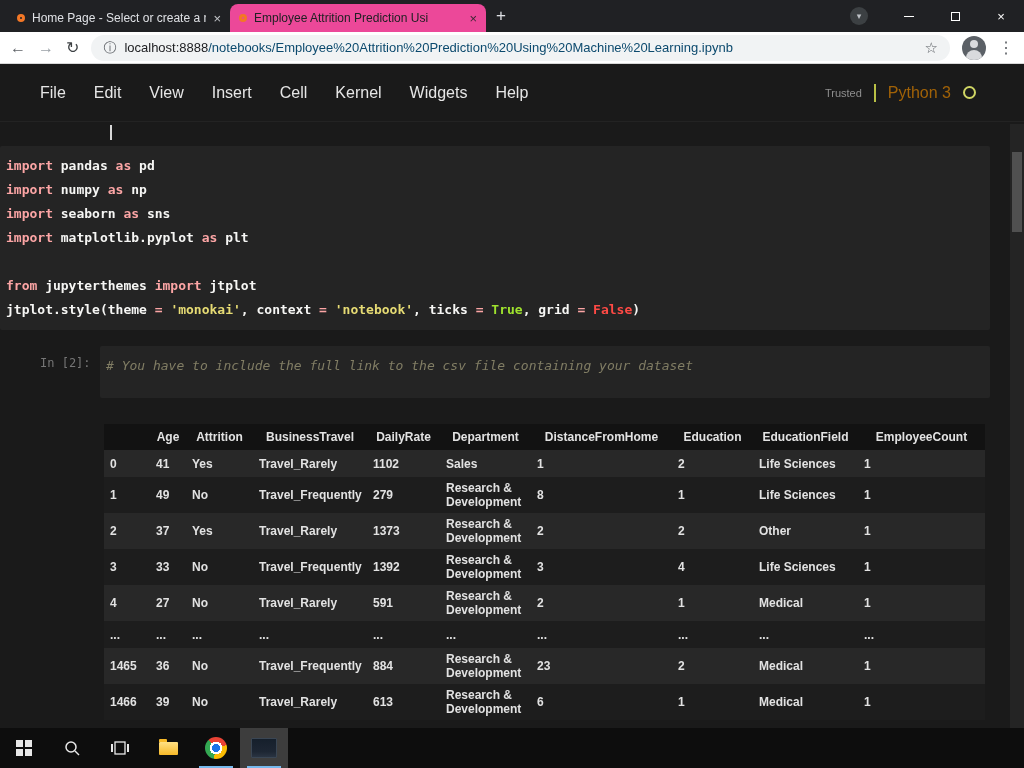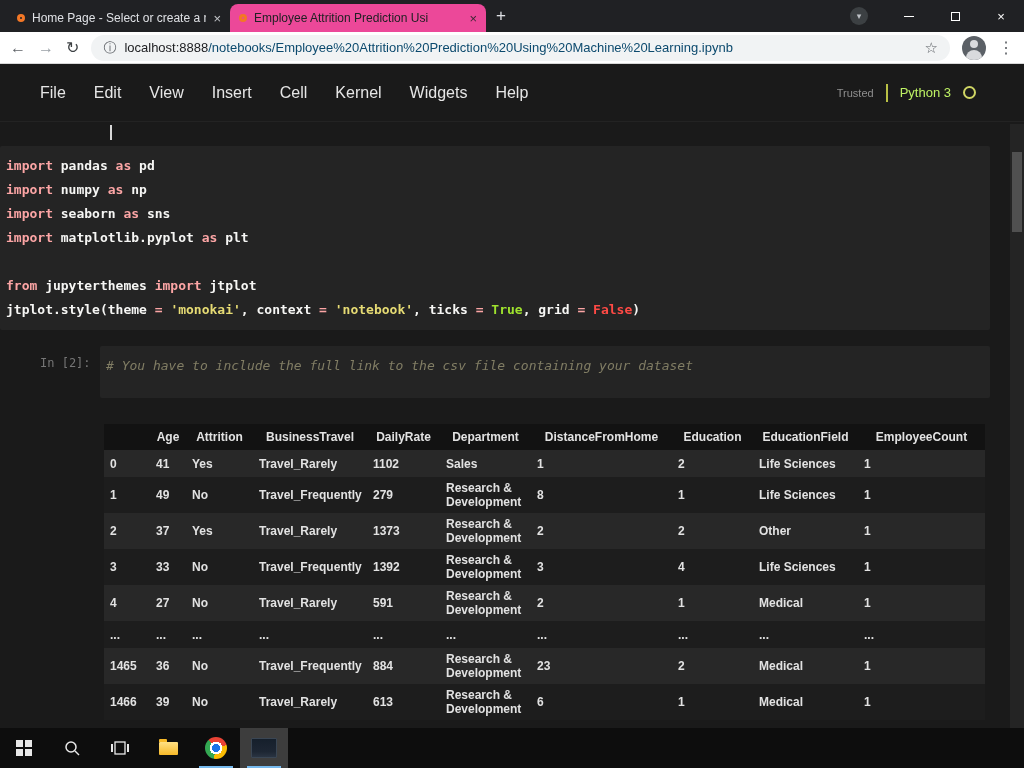--- a/index.html
+++ b/index.html
@@ -36,21 +36,21 @@
   .avatar::after{content:"";position:absolute;top:14px;left:4px;width:16px;height:10px;border-radius:8px 8px 0 0;background:#d9dadd}
   .dots-ic{color:#5f6368;font-size:16px}
 
   
   .notebook{position:relative;height:664px;background:#1a1a1a;color:#e8e8e8;overflow:hidden}
   .menubar{display:flex;align-items:center;height:58px;padding:0 48px 0 40px;gap:28px;font-size:16px;border-bottom:1px solid #232323}
   .menu-item{color:#e6e6e6}
   .kernel-area{margin-left:auto;display:flex;align-items:center;gap:12px}
   .trusted{font-size:11px;color:#8f8f8f}
   .kernel-divider{width:2px;height:18px;background:#b9c045}
-  .kernel-name{color:#bef264;font-size:13px}
+  .kernel-name{color:#a16207;font-size:16px}
   .kernel-circle{width:13px;height:13px;border:2px solid #cfd564;border-radius:50%}
 
   .cursor-strip{height:24px;position:relative}
   .text-cursor{position:absolute;left:110px;top:3px;width:2px;height:15px;background:#d8d8d8}
 
   .cellrow{display:flex;padding-right:34px}
   .cellrow + .cellrow{margin-top:16px}
   .prompt-col{flex:none;width:100px;padding:10px 0 0 40px;font:12px "DejaVu Sans Mono",monospace;color:#767676}
   .cell-input{flex:1;background:#242424;padding:8px 6px;border-radius:2px}
   .cell-input.short{padding-bottom:20px}

